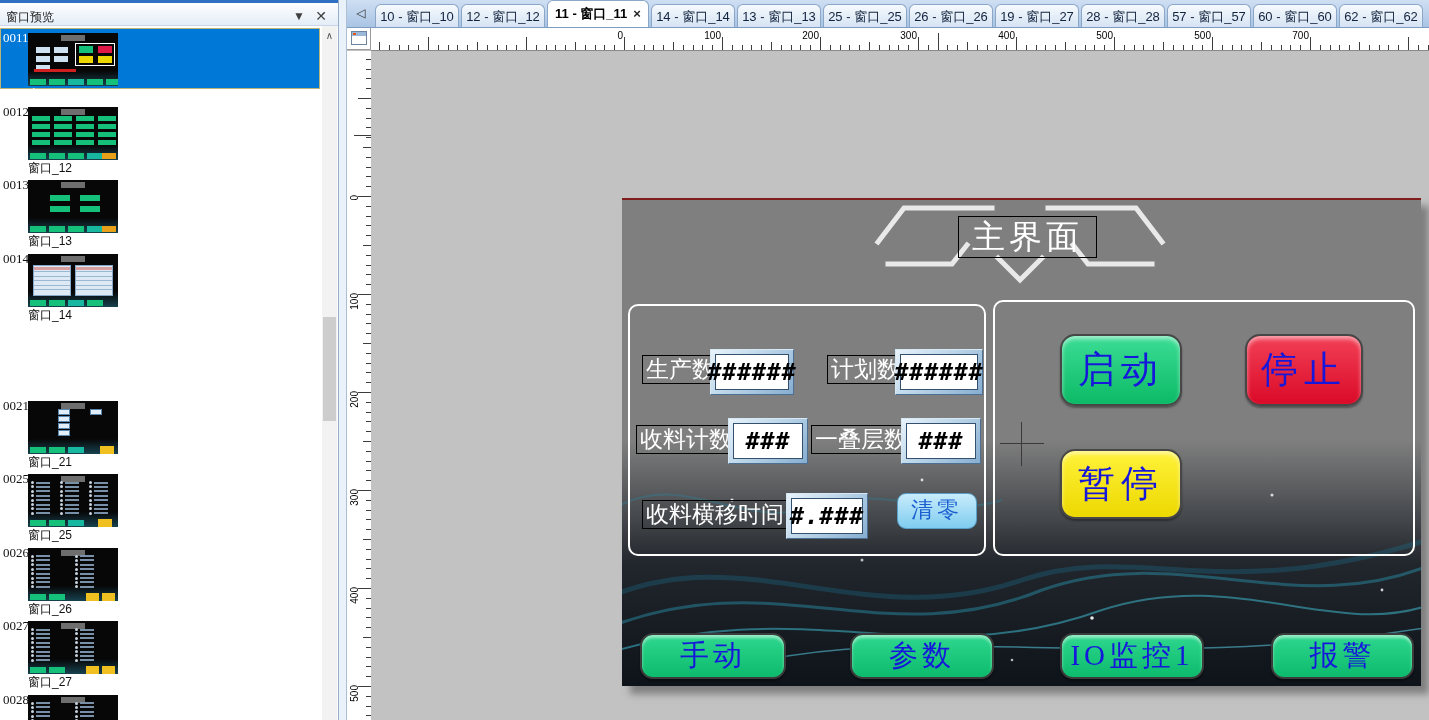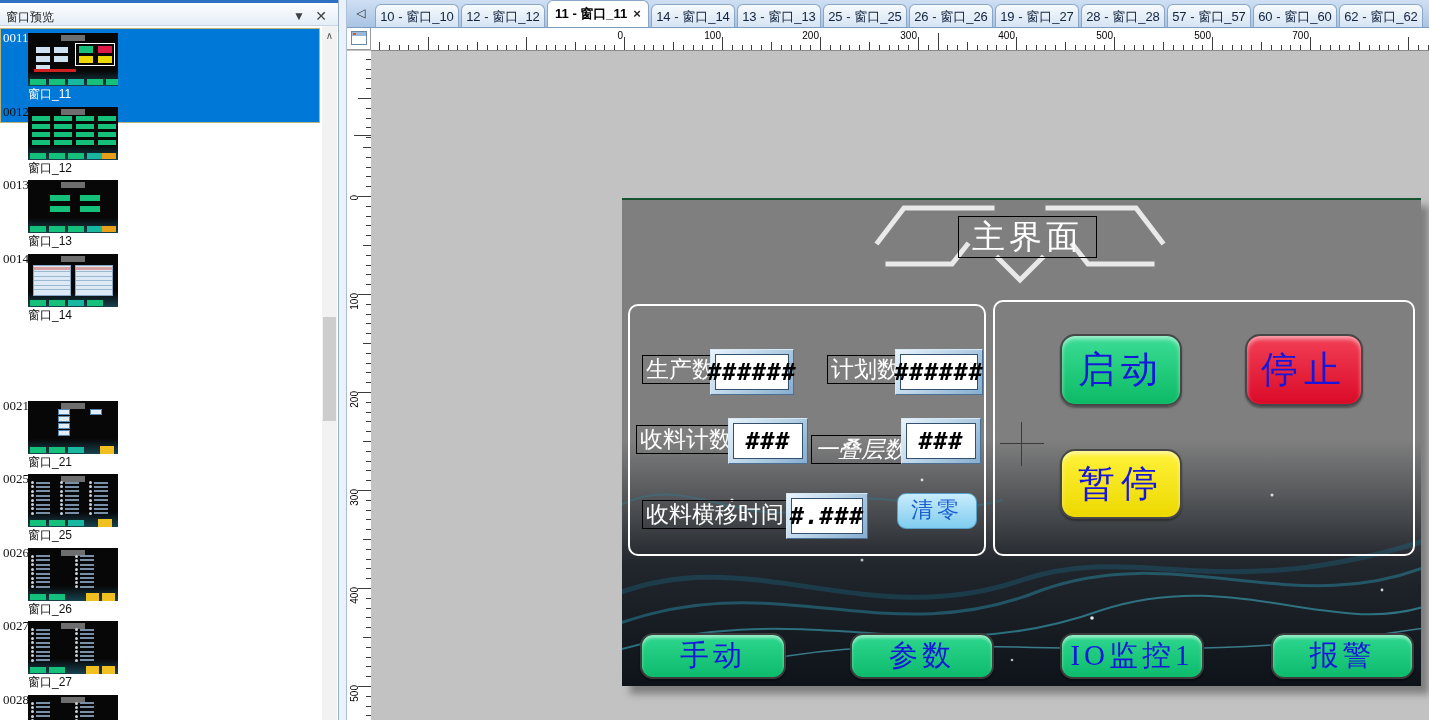--- a/index.html
+++ b/index.html
@@ -10,21 +10,21 @@
   .sidebar{position:absolute;left:0;top:0;width:338px;height:720px;background:#fff;
            border-right:1px solid #96aec8;}
   .sb-header{position:absolute;left:0;top:0;width:100%;height:26px;
              background:linear-gradient(#fdfeff,#e4edf7);border-top:3px solid #2f6fc1;
              border-bottom:1px solid #c8d6e6;box-sizing:border-box;}
   .sb-title{position:absolute;left:6px;top:6px;font-size:12px;color:#222;}
   .sb-btn{position:absolute;top:4px;width:18px;height:18px;text-align:center;
           font-size:12px;color:#404040;line-height:18px;cursor:default;}
   .sb-btn.dd{right:30px;} .sb-btn.cl{right:8px;font-size:14px;font-weight:bold;}
   .sb-list{position:absolute;left:0;top:26px;width:322px;bottom:0;overflow:hidden;}
-  .s-item{position:absolute;left:0;width:320px;height:95px;cursor:pointer;text-decoration:underline;}
+  .s-item{position:absolute;left:0;width:320px;height:61px;cursor:pointer;text-decoration:underline;}
   .s-item.sel{background:#0078d7;box-shadow:inset 0 0 0 1px rgba(250,200,90,.75);}
   .s-id{position:absolute;left:3px;top:2px;font:13px "Liberation Serif","DejaVu Serif",serif;color:#111;}
   .s-item.sel .s-id,.s-item.sel .s-label{color:#fff;}
   .thumb{position:absolute;left:28px;top:5px;width:90px;height:53px;background:#070708;overflow:hidden;}
   .thumb i{position:absolute;display:block;}
   .s-label{position:absolute;left:28px;top:58px;font-size:12px;color:#111;}
   
   .sb-scroll{position:absolute;right:1px;top:26px;width:15px;bottom:0;background:#f2f2f2;}
   .sb-up{position:absolute;top:2px;left:0;width:15px;height:16px;color:#555;font-size:10px;
          text-align:center;line-height:16px;cursor:pointer;}
@@ -56,21 +56,21 @@
   .vruler{position:absolute;left:347px;top:51px;width:24px;bottom:0;background:#fff;
           border-right:1px solid #8a8a8a;overflow:hidden;}
   .htick{position:absolute;bottom:0;width:1px;background:#3c3c3c;}
   .vtick{position:absolute;right:0;height:1px;background:#3c3c3c;}
   .hlabel{position:absolute;top:2px;font-size:10px;color:#000;transform:translateX(-100%);}
   .vlabel{position:absolute;left:2px;font-size:10px;color:#000;
           writing-mode:vertical-rl;transform:rotate(180deg);}
   
   .canvas{position:absolute;left:371px;top:51px;right:0;bottom:0;background:#c2c2c2;}
   .screen{position:absolute;left:251px;top:147px;width:799px;height:488px;background:#7f7f7f;
-          border-top:2px solid #14532d;box-sizing:border-box;
+          border-top:2px solid #7f1d1d;box-sizing:border-box;
           box-shadow:8px 8px 7px rgba(92,92,92,.65);overflow:hidden;}
   .waves{position:absolute;left:0;top:240px;width:799px;height:248px;pointer-events:none;}
   .emblem{position:absolute;left:248px;top:0;width:300px;height:90px;pointer-events:none;}
   .scr-title{position:absolute;left:336px;top:16px;height:40px;line-height:40px;padding:0 13px;
              border:1px solid #000;color:#fff;font-size:33px;letter-spacing:4px;
              font-family:"Liberation Serif","DejaVu Serif",serif;}
   .panel{position:absolute;border:2px solid #fff;border-radius:10px;box-sizing:border-box;}
   .p-left{left:6px;top:104px;width:358px;height:252px;}
   .p-right{left:371px;top:100px;width:422px;height:256px;}
   .flabel{position:absolute;border:1px solid #000;color:#fff;font-size:23px;line-height:27px;
@@ -676,21 +676,21 @@
             <div class="inner">######</div>
           </div>
           <div class="flabel" style="left: 197px; top: 49px;">计划数</div>
           <div class="nfield" style="left: 265px; top: 43px; width: 88px;">
             <div class="inner">######</div>
           </div>
           <div class="flabel" style="left: 6px; top: 119px;">收料计数</div>
           <div class="nfield" style="left: 98px; top: 112px; width: 80px;">
             <div class="inner">###</div>
           </div>
-          <div class="flabel" style="left: 181px; top: 129px; font-style: italic;">一叠层数</div>
+          <div class="flabel" style="left: 181px; top: 119px;">一叠层数</div>
           <div class="nfield" style="left: 271px; top: 112px; width: 80px;">
             <div class="inner">###</div>
           </div>
           <div class="flabel" style="left: 12px; top: 194px;">收料横移时间</div>
           <div class="nfield" style="left: 156px; top: 187px; width: 82px;">
             <div class="inner">#.###</div>
           </div>
         </div>
 
       <div class="panel p-right" id="p-right">

